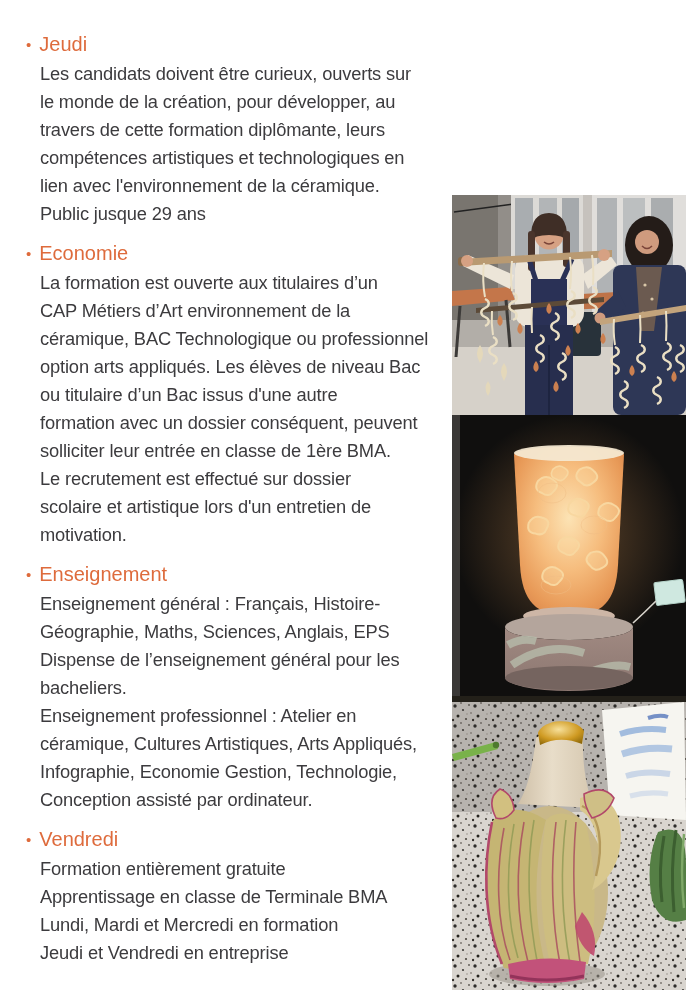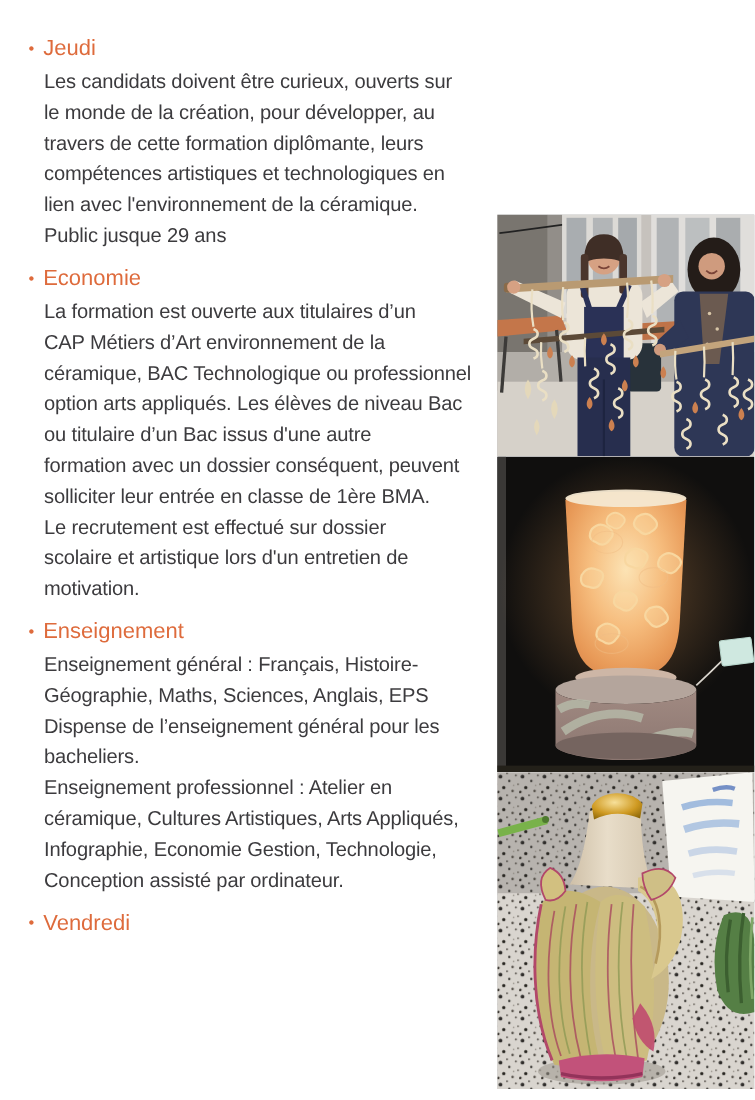--- a/index.html
+++ b/index.html
@@ -74,20 +74,24 @@
 céramique, Cultures Artistiques, Arts Appliqués,
 Infographie, Economie Gestion, Technologie,
 Conception assisté par ordinateur.</div>
     </section>
 
     <section class="section">
       <div class="sec-head">
         <span class="bullet">•</span>
         <span>Vendredi</span>
       </div>
+      <div class="sec-body">Formation entièrement gratuite
+Apprentissage en classe de Terminale BMA
+Lundi, Mardi et Mercredi en formation
+Jeudi et Vendredi en entreprise</div>
     </section>
 
   </div>
 
   <figure class="photo" id="photo-1" aria-label="Deux étudiantes souriantes tenant des branches avec des mobiles en céramique suspendus">
     <svg viewBox="0 0 234 220" preserveAspectRatio="none" aria-hidden="true">
       <defs>
         <path id="sp" d="M0 0 c5 2 5 7 0 9 c-5 2 -5 7 0 9 c5 2 5 7 0 9" fill="none"></path>
         <path id="dr" d="M0 0 c3.5 4 3.5 9 0 11 c-3.5 -2 -3.5 -7 0 -11"></path>
       </defs>

